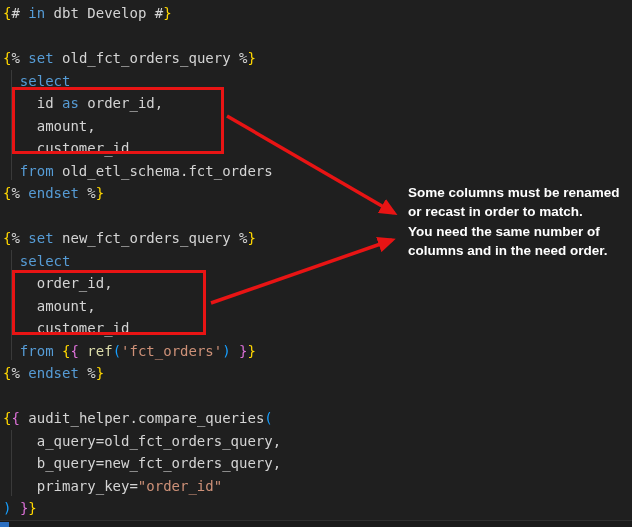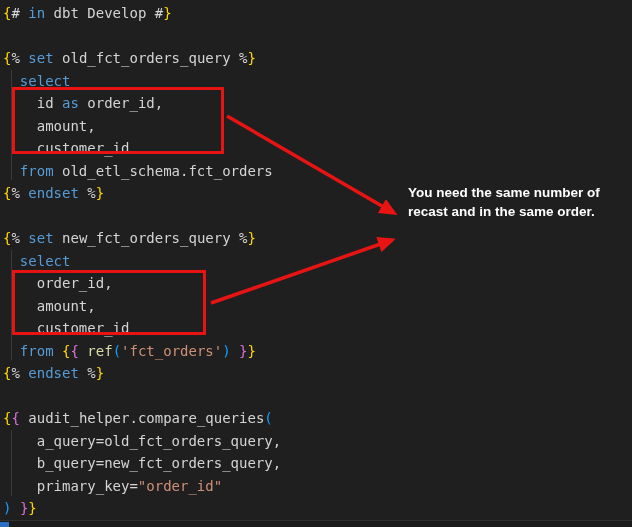--- a/index.html
+++ b/index.html
@@ -102,20 +102,21 @@
     <defs>
       <marker id="ah" markerUnits="userSpaceOnUse" markerWidth="18" markerHeight="16" refX="14" refY="8" orient="auto">
         <path class="arrow-head" d="M0,0 L18,8 L0,16 z"></path>
       </marker>
     </defs>
     <line x1="227" y1="116" x2="394" y2="213" marker-end="url(#ah)"></line>
     <line x1="211" y1="303" x2="392" y2="240" marker-end="url(#ah)"></line>
   </svg>
 
   <div id="annotation">
-    <div>You need the same number of recast and in the same order.</div>
+    <div>Some columns must be renamed or recast in order to match.</div>
+    <div>You need the same number of columns and in the need order.</div>
   </div>
 
   <div id="bottom-strip">
     <div id="scroll-fragment"></div>
   </div>
 
 </div>
 
 </body></html>

